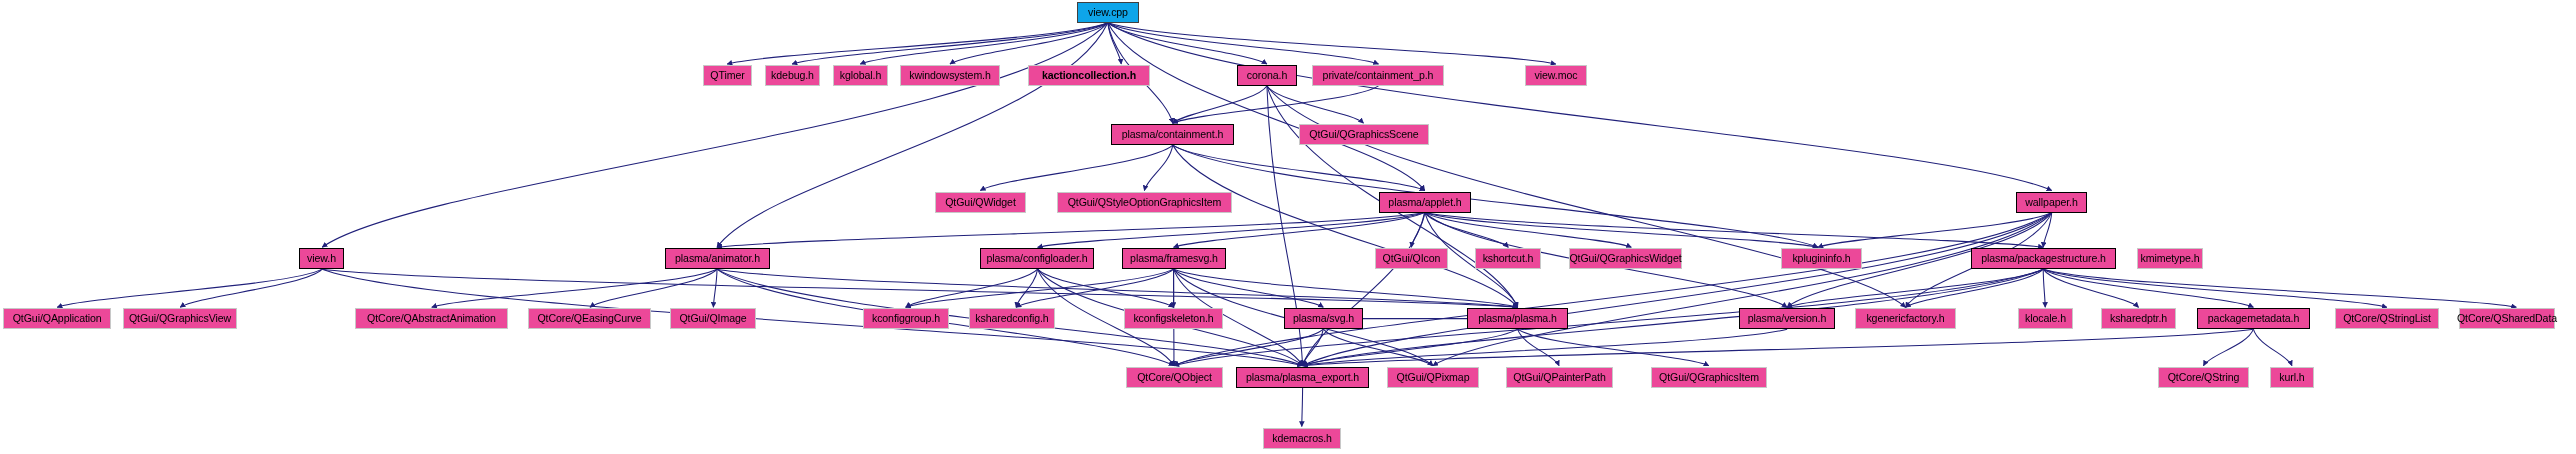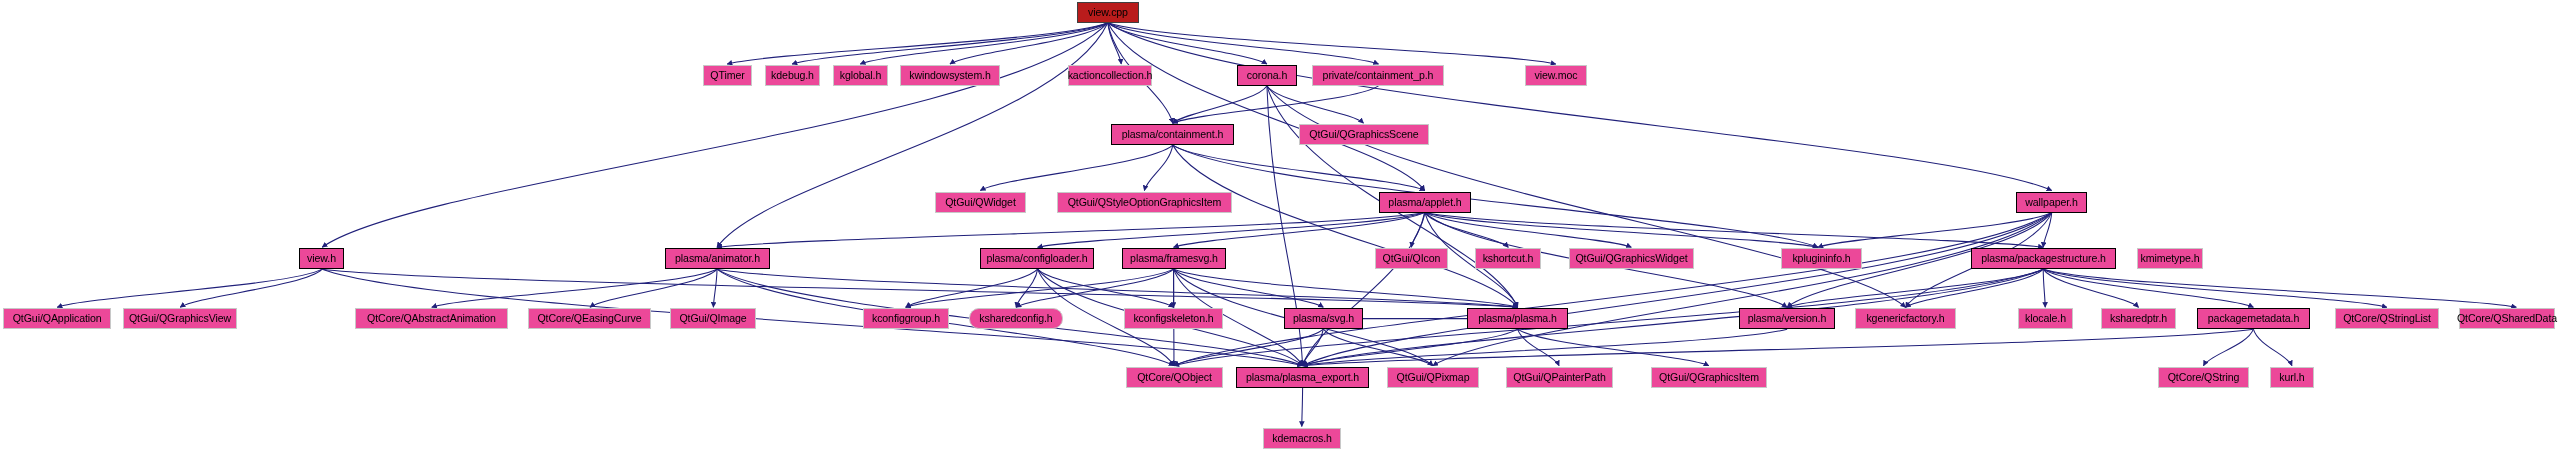--- a/index.html
+++ b/index.html
@@ -38,21 +38,21 @@
     color: #000000;
     white-space: nowrap;
     padding: 0 5.7px;
     letter-spacing: -0.1px;
   }
   .node.bold {
     border: 1.6px solid #000000;
   }
   .node.root {
     border: 0.8px solid #404040;
-    background: #b91c1c;
+    background: #0ea5e9;
     text-align: center;
   }
   .node-label {
     pointer-events: none;
   }
 </style>
 </head>
 <body>
 
 <div id="graph">
@@ -157,21 +157,21 @@
     </div>
     <div class="node" style="left: 765px; top: 65px; width: 55px;">
       <span class="node-label">kdebug.h</span>
     </div>
     <div class="node" style="left: 833px; top: 65px; width: 55px;">
       <span class="node-label">kglobal.h</span>
     </div>
     <div class="node" style="left: 900px; top: 65px; width: 100px;">
       <span class="node-label">kwindowsystem.h</span>
     </div>
-    <div class="node" style="left: 1068px; top: 65px; width: 84px;">
+    <div class="node" style="left: 1028px; top: 65px; width: 122px; font-weight: bold;">
       <span class="node-label">kactioncollection.h</span>
     </div>
     <div class="node bold" style="left: 1237px; top: 65px; width: 60px;">
       <span class="node-label">corona.h</span>
     </div>
     <div class="node" style="left: 1312px; top: 65px; width: 132px;">
       <span class="node-label">private/containment_p.h</span>
     </div>
     <div class="node" style="left: 1525px; top: 65px; width: 62px;">
       <span class="node-label">view.moc</span>
@@ -205,21 +205,21 @@
     </div>
     <div class="node bold" style="left: 1122px; top: 248px; width: 104px;">
       <span class="node-label">plasma/framesvg.h</span>
     </div>
     <div class="node" style="left: 1375px; top: 248px; width: 73px;">
       <span class="node-label">QtGui/QIcon</span>
     </div>
     <div class="node" style="left: 1475px; top: 248px; width: 66px;">
       <span class="node-label">kshortcut.h</span>
     </div>
-    <div class="node" style="left: 1569px; top: 248px; width: 125px;">
+    <div class="node" style="left: 1569px; top: 248px; width: 113px;">
       <span class="node-label">QtGui/QGraphicsWidget</span>
     </div>
     <div class="node" style="left: 1781px; top: 248px; width: 81px;">
       <span class="node-label">kplugininfo.h</span>
     </div>
     <div class="node bold" style="left: 1971px; top: 248px; width: 145px;">
       <span class="node-label">plasma/packagestructure.h</span>
     </div>
     <div class="node" style="left: 2137px; top: 248px; width: 66px;">
       <span class="node-label">kmimetype.h</span>
@@ -235,21 +235,21 @@
     </div>
     <div class="node" style="left: 528px; top: 308px; width: 123px;">
       <span class="node-label">QtCore/QEasingCurve</span>
     </div>
     <div class="node" style="left: 670px; top: 308px; width: 86px;">
       <span class="node-label">QtGui/QImage</span>
     </div>
     <div class="node" style="left: 863px; top: 308px; width: 86px;">
       <span class="node-label">kconfiggroup.h</span>
     </div>
-    <div class="node" style="left: 969px; top: 308px; width: 94px; border-radius: 10px;">
+    <div class="node" style="left: 969px; top: 308px; width: 86px;">
       <span class="node-label">ksharedconfig.h</span>
     </div>
     <div class="node" style="left: 1124px; top: 308px; width: 99px;">
       <span class="node-label">kconfigskeleton.h</span>
     </div>
     <div class="node bold" style="left: 1284px; top: 308px; width: 79px;">
       <span class="node-label">plasma/svg.h</span>
     </div>
     <div class="node bold" style="left: 1467px; top: 308px; width: 101px;">
       <span class="node-label">plasma/plasma.h</span>

